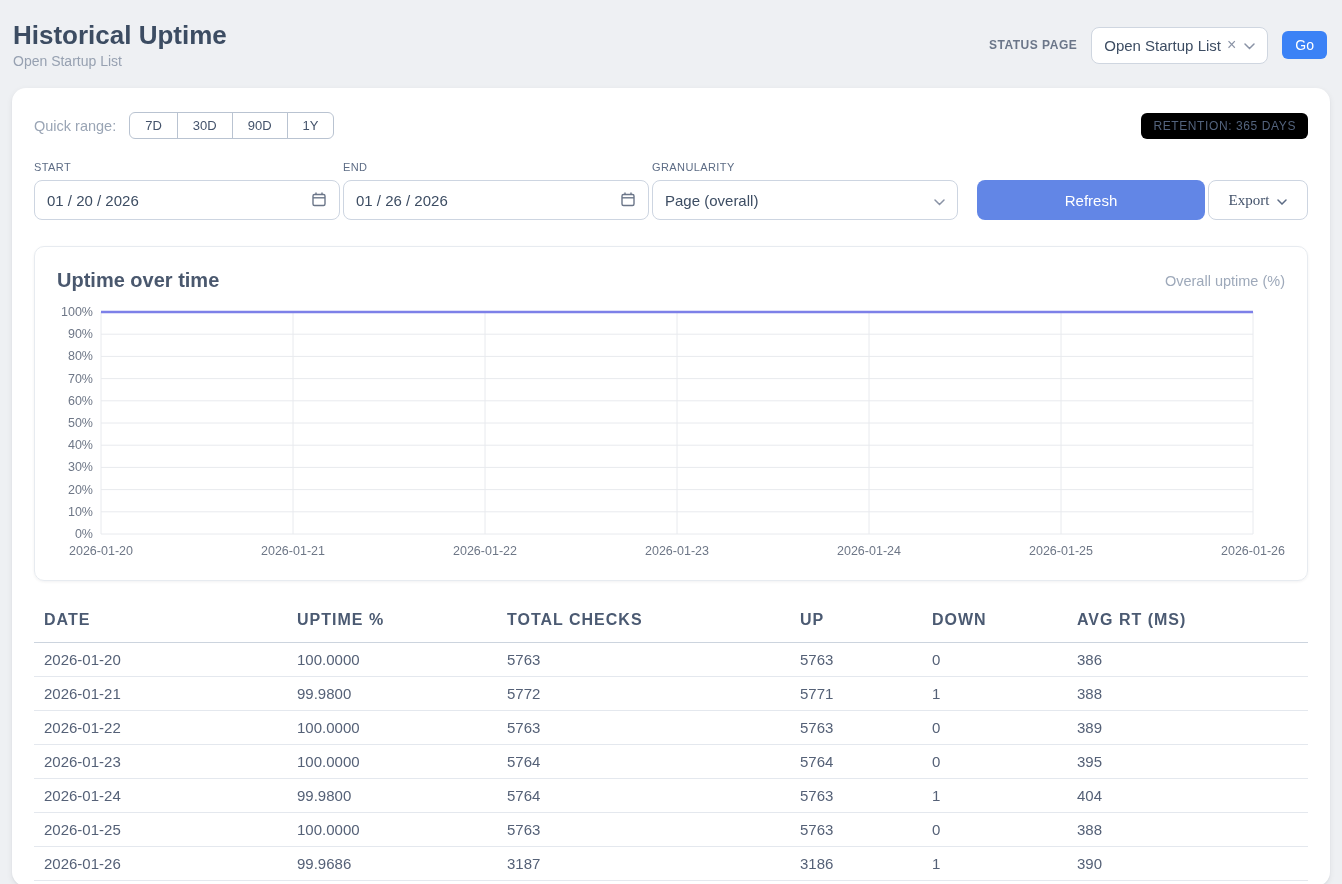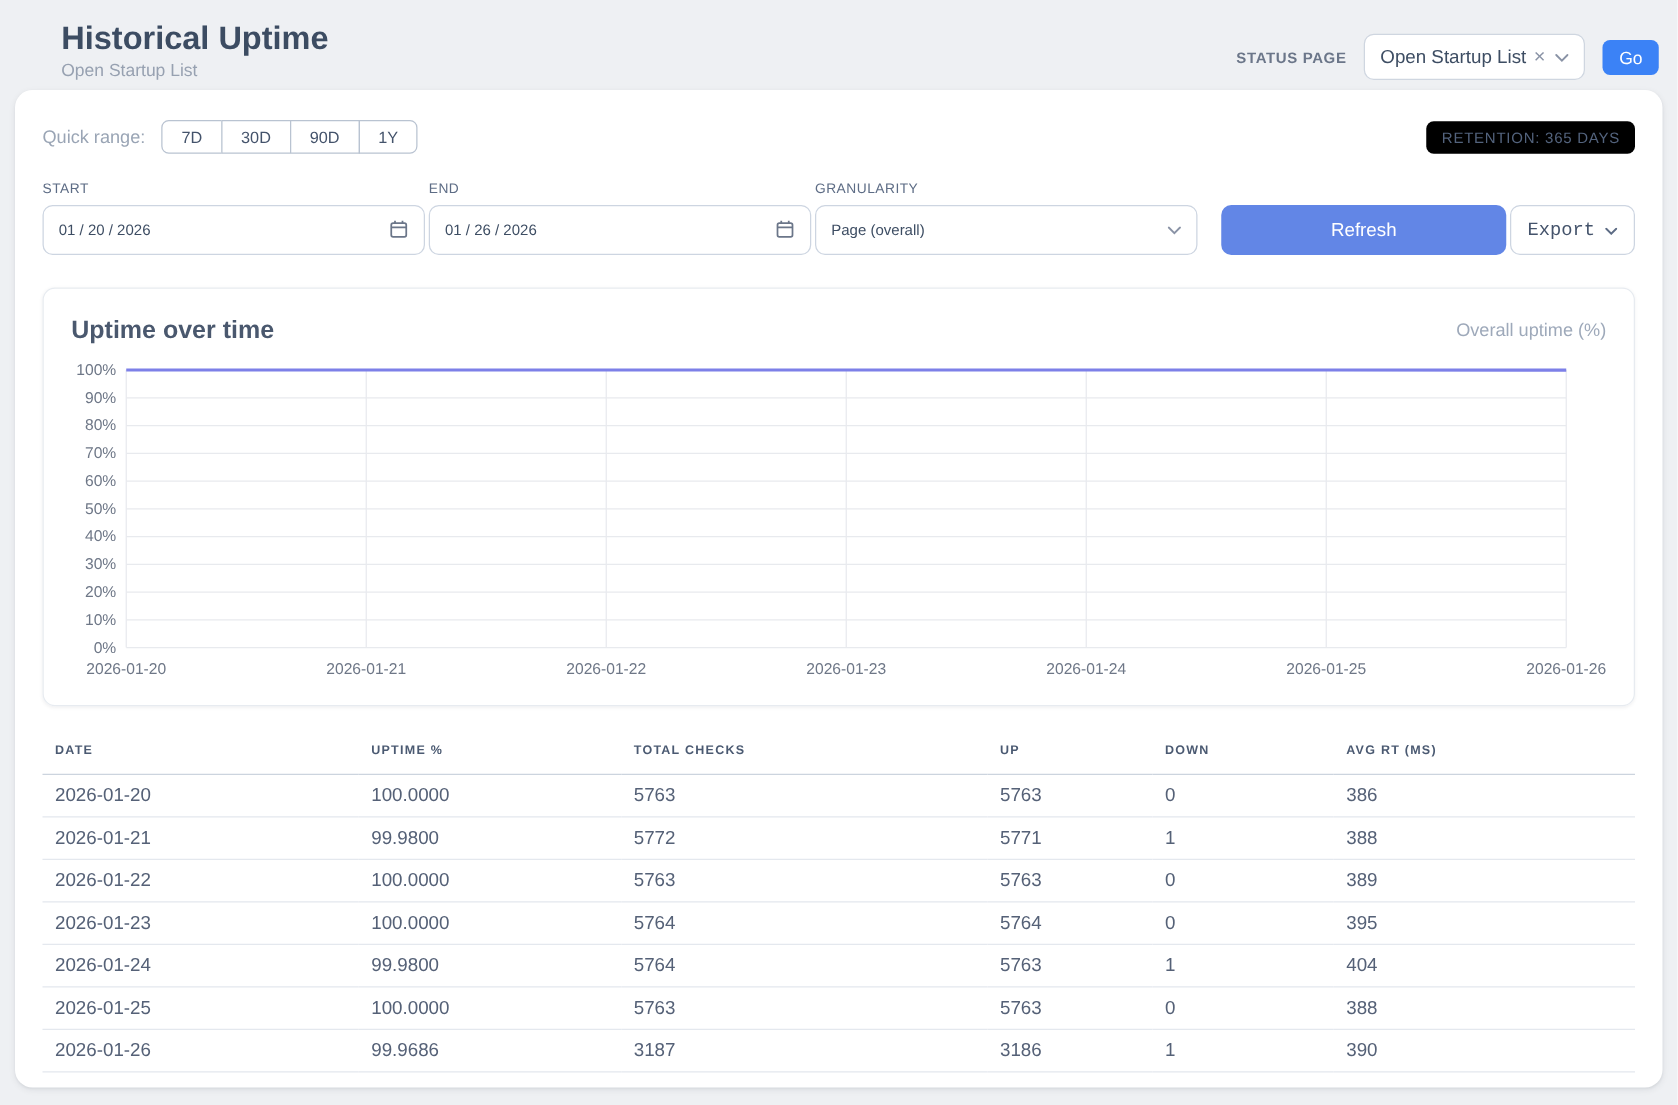--- a/index.html
+++ b/index.html
@@ -7,22 +7,22 @@
   body {
     width:1342px; height:884px;
     background:#eef0f3;
     font-family:"Liberation Sans", sans-serif;
     color:#3d4d63;
     overflow:hidden;
   }
 
   
   .top-header{
-    display:flex; justify-content:space-between; align-items:flex-end;
-    padding:10px 15px 8px 13px; height:72px;margin-left:36px;
+    display:flex; justify-content:space-between; align-items:center;
+    padding:10px 15px 8px 13px; height:88px;
   }
   .page-title{ font-size:26px; font-weight:600; color:#3c4c62; line-height:1.1; }
   .page-subtitle{ font-size:14px; color:#97a1b1; margin-top:3px; }
   .header-right{ display:flex; align-items:center; gap:14px; }
   .status-page-label{ font-size:12px; font-weight:600; letter-spacing:.5px; color:#6b7689; }
   .status-select{
     display:flex; align-items:center; gap:6px;
     background:#fff; border:1px solid #cfd6e0; border-radius:8px;
     height:37px; padding:0 12px; min-width:162px; cursor:pointer;
   }
@@ -58,48 +58,48 @@
 
   .filters-form{ display:flex; align-items:flex-end; gap:3px; margin-top:22px; }
   .field{ width:306px; }
   .field-label{
     display:block; font-size:11px; color:#5d6c85; letter-spacing:.4px;
     margin-bottom:7px; font-weight:500;
   }
   .input-box{
     height:40px; border:1px solid #cdd5e1; border-radius:8px; background:#fff;
     display:flex; align-items:center; justify-content:space-between;
-    padding:0 12px; font-size:12px; color:#3d4d63; cursor:pointer;
+    padding:0 12px; font-size:15px; color:#3d4d63; cursor:pointer;
   }
   .refresh-btn{
     margin-left:auto; width:228px; height:40px; border:none; border-radius:8px;
     background:#6286e6; color:#fff; font-size:15px; font-family:inherit; cursor:pointer;
   }
   .export-btn{
     width:100px; height:40px; border:1px solid #cdd5e1; border-radius:8px;
-    background:#fff; color:#44536b; font-size:15px; font-family:Liberation Mono, monospace; cursor:pointer;
+    background:#fff; color:#44536b; font-size:15px; font-family:Liberation Serif, serif; cursor:pointer;
     display:flex; align-items:center; justify-content:center; gap:8px;
   }
 
   
   .chart-card{
     margin-top:26px; border:1px solid #e7ebf0; border-radius:10px;
     box-shadow:0 1px 3px rgba(15,23,42,.06);
     padding:22px 22px 16px;
   }
   .chart-head{ display:flex; justify-content:space-between; align-items:center; margin-bottom:12px; }
   .chart-title{ font-size:20px; font-weight:700; color:#4a586e; }
   .chart-legend{ font-size:14.5px; color:#9ea9ba; }
   .chart-svg{ display:block; width:1228px; height:260px; }
 
   
   .uptime-table-wrap{ margin-top:26px; }
   table{ width:100%; border-collapse:collapse; font-size:15px; color:#556177; }
   th{
-    font-size:10px; font-weight:700; letter-spacing:1px; color:#4b5a72;
+    font-size:16px; font-weight:700; letter-spacing:1px; color:#4b5a72;
     text-align:left; padding:4px 10px 13px; border-bottom:1px solid #ccd4de;
   }
   td{ padding:8px 10px; border-bottom:1px solid #e4e8ee; }
 </style>
 </head>
 <body>
 
 <div class="top-header">
   <div>
     <div class="page-title">Historical Uptime</div>

